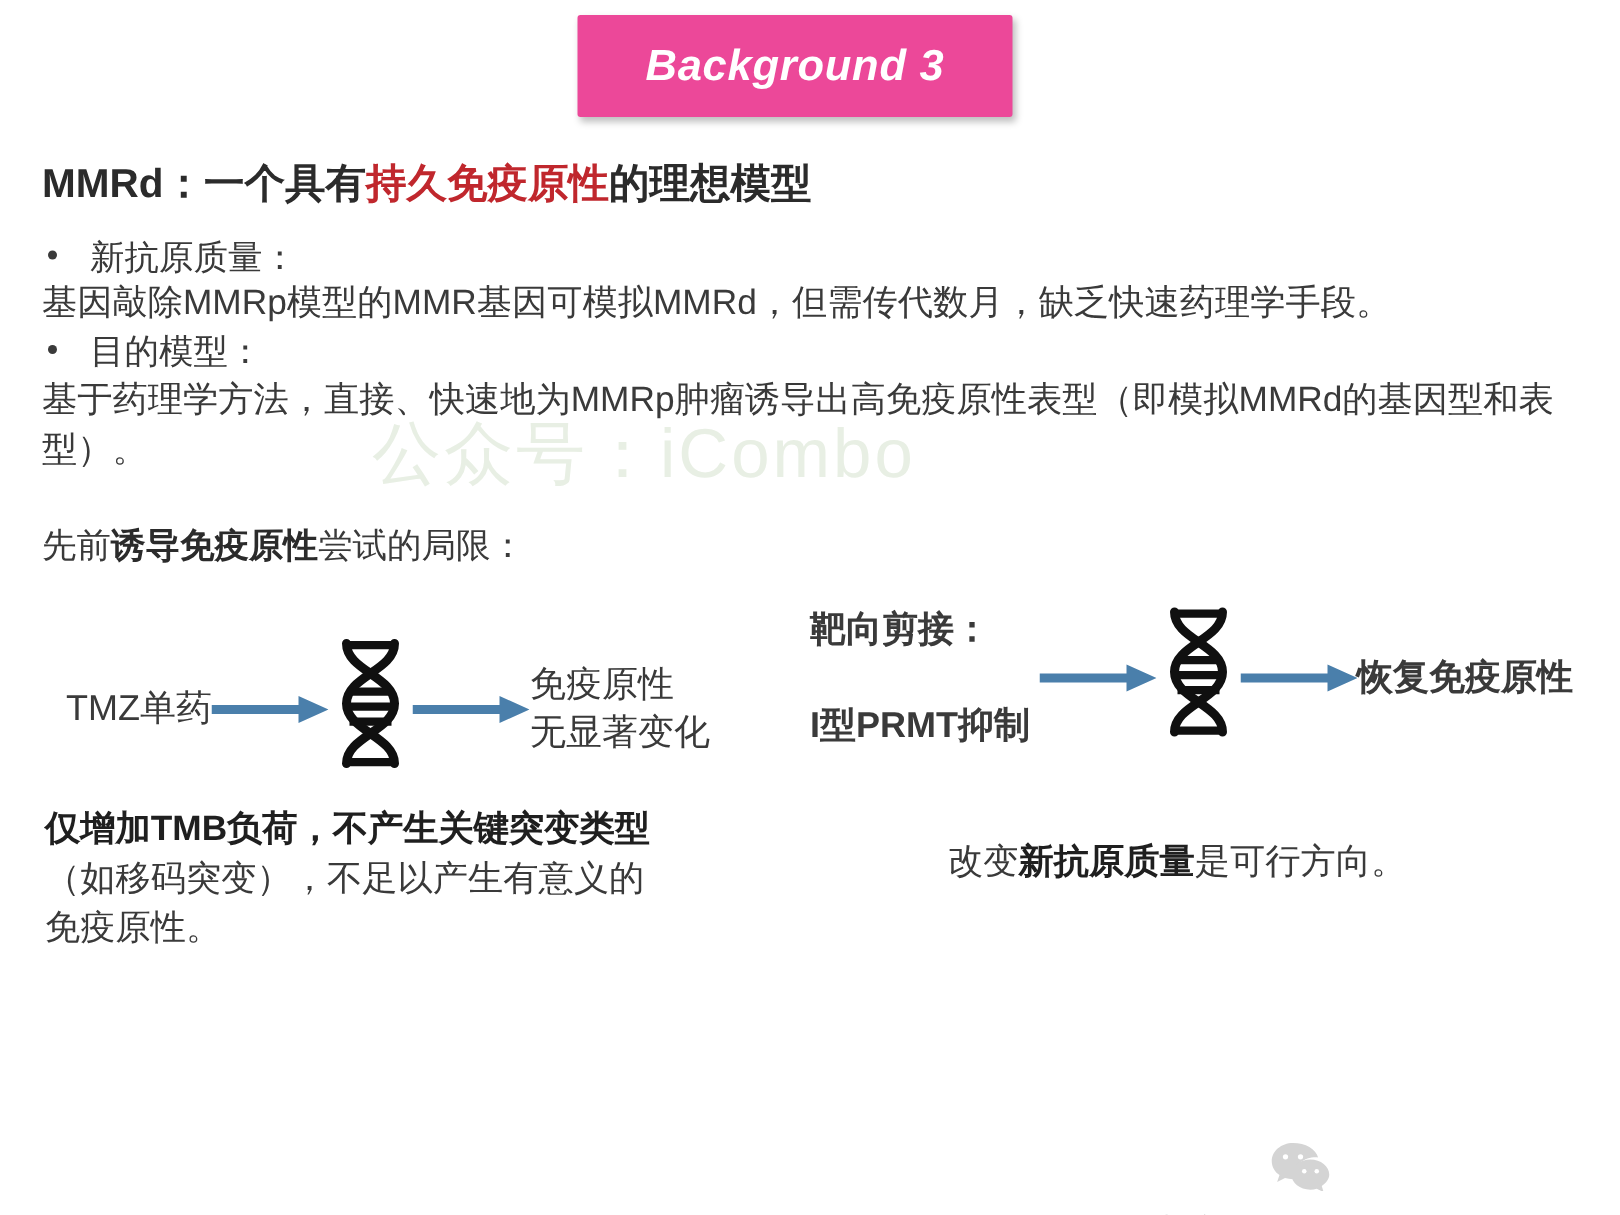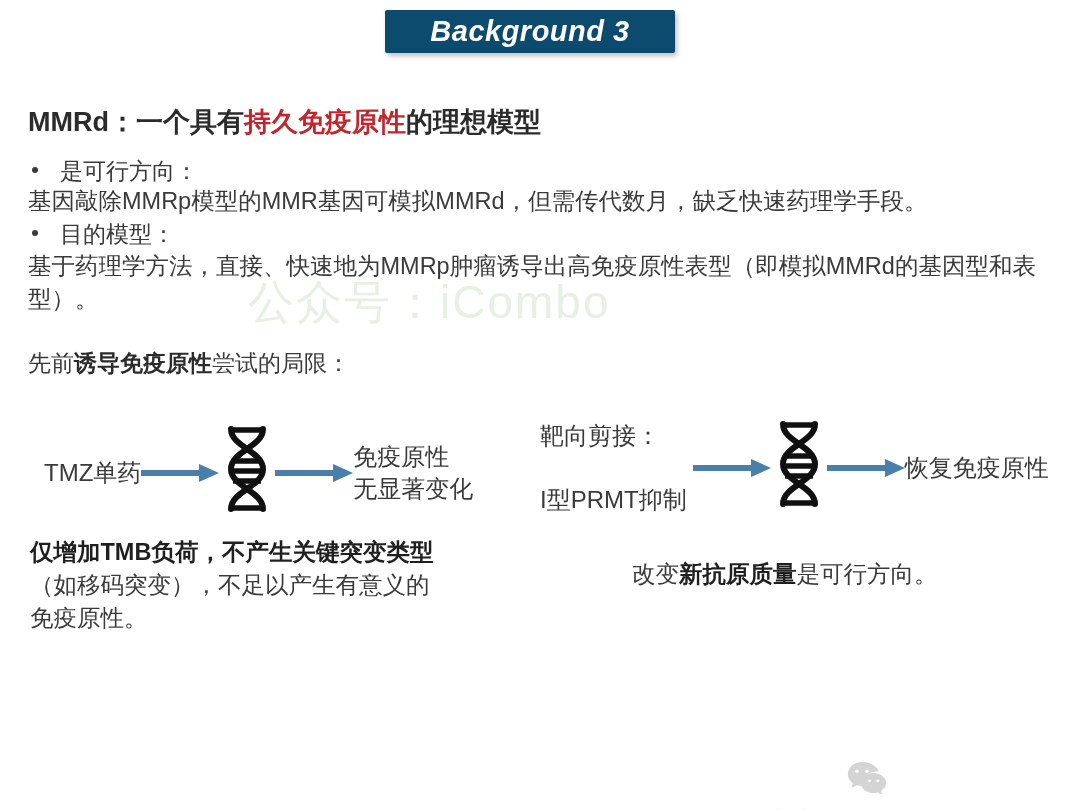--- a/index.html
+++ b/index.html
@@ -42,22 +42,22 @@
     font-size: 27px;
     color: #d2d2d2;
     letter-spacing: 1px;
     white-space: nowrap;
   }
 
   
   .banner {
     position: absolute;
     left: 385px; top: 10px;
-    width: 290px; height: 43px;
-    background: #0c4a6e;
+    width: 290px; height: 68px;
+    background: #ec4899;
     border-radius: 2px;
     display: flex;
     align-items: center;
     justify-content: center;
     box-shadow: 2px 3px 5px rgba(0,0,0,0.25);
     z-index: 3;
   }
   .banner-text {
     color: #ffffff;
     font-size: 29px;
@@ -154,21 +154,21 @@
   </div>
 
   <div class="content">
 
     <div class="h1">
       <span>MMRd：一个具有</span><span class="red">持久免疫原性</span><span>的理想模型</span>
     </div>
 
     <div class="bullet-line" style="left:32px; top:156px;">
       <span class="dot"></span>
-      <span>是可行方向：</span>
+      <span>新抗原质量：</span>
     </div>
 
     <div class="para para-wide" style="left:28px; top:185px;">基因敲除MMRp模型的MMR基因可模拟MMRd，但需传代数月，缺乏快速药理学手段。</div>
 
     <div class="bullet-line" style="left:32px; top:219px;">
       <span class="dot"></span>
       <span>目的模型：</span>
     </div>
 
     <div class="para para-wide" style="left:28px; top:250px; width:1028px;">基于药理学方法，直接、快速地为MMRp肿瘤诱导出高免疫原性表型（即模拟MMRd的基因型和表型）。</div>
@@ -201,21 +201,21 @@
       <svg class="arrow" width="78" height="22" viewBox="0 0 78 22">
         <path d="M0 8 L58 8 L58 2 L78 11 L58 20 L58 14 L0 14 Z" fill="#4a7fab"></path>
       </svg>
 
       <span class="flow-label">
         <span>免疫原性</span><br>
         <span>无显著变化</span>
       </span>
     </div>
 
-    <div class="flow" style="left:540px; top:420px;">
+    <div class="flow" style="left:540px; top:404px;font-weight:bold;">
       <span class="flow-label right-al">
         <span>靶向剪接：</span><br>
         <br>
         <span>I型PRMT抑制</span>
       </span>
 
       <svg class="arrow" width="78" height="22" viewBox="0 0 78 22" style="margin-left:6px;">
         <path d="M0 8 L58 8 L58 2 L78 11 L58 20 L58 14 L0 14 Z" fill="#4a7fab"></path>
       </svg>
 

